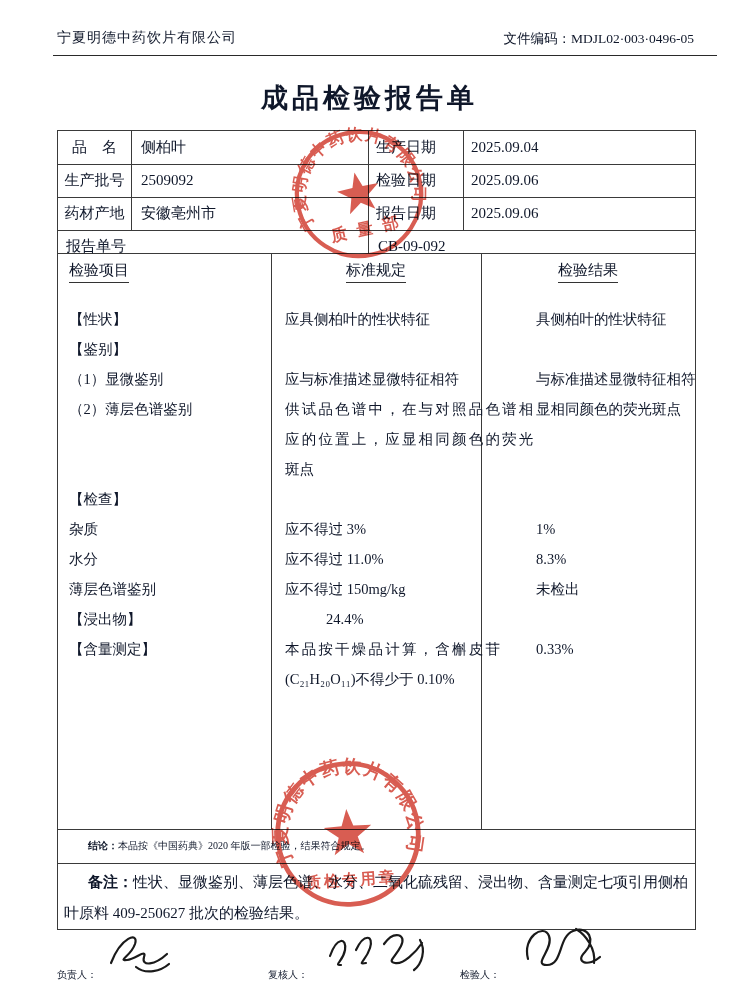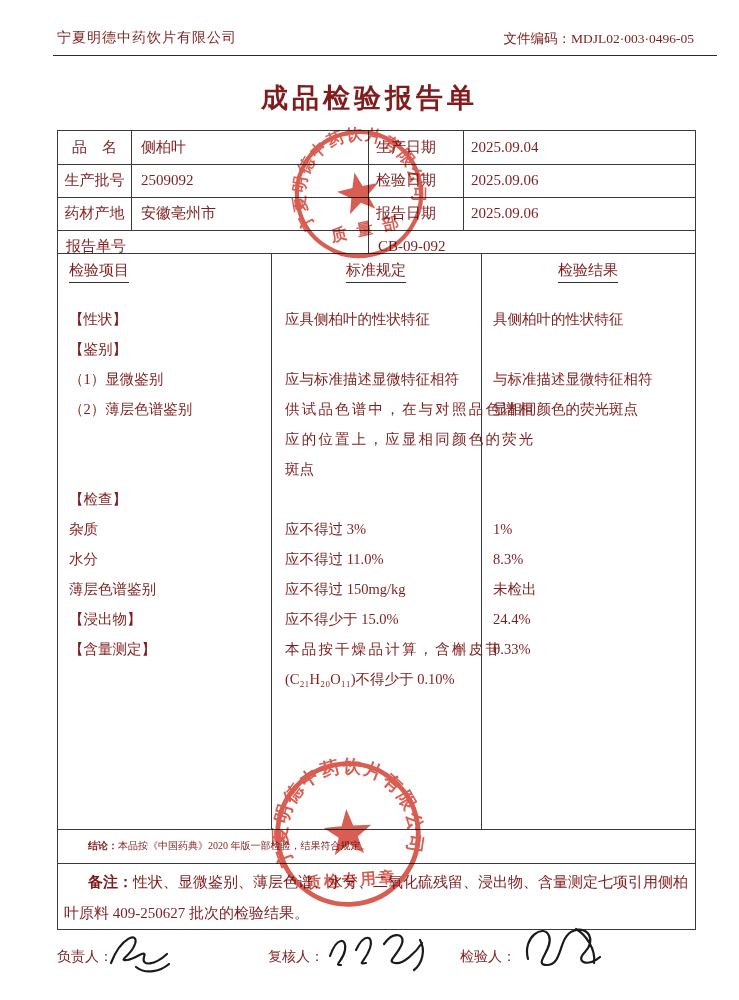--- a/index.html
+++ b/index.html
@@ -1,17 +1,17 @@
 <!DOCTYPE html>
 <html><head>
 <meta charset="utf-8">
 <style>
   html,body{margin:0;padding:0;background:#ffffff;}
   .page{position:relative;width:739px;height:1000px;background:#fff;overflow:hidden;
-        font-family:"Liberation Serif","DejaVu Serif",serif;color:#7f1d1d;}
+        font-family:"Liberation Serif","DejaVu Serif",serif;color:#0f172a;}
   
   .hdr-company{position:absolute;left:57px;top:29px;font-size:14px;letter-spacing:1px;}
   .hdr-code{position:absolute;right:45px;top:30px;font-size:13.5px;}
   .hdr-rule{position:absolute;left:53px;right:22px;top:55px;height:1px;background:#2a2a2a;}
   .title{position:absolute;left:0;right:0;top:80px;text-align:center;
          font-family:"Liberation Sans","DejaVu Sans",sans-serif;font-weight:bold;
          font-size:27px;letter-spacing:4px;}
   
   .tbl{position:absolute;left:57px;top:130px;width:637px;height:798px;border:1px solid #3a3a3a;}
   .ln{position:absolute;background:#3a3a3a;}
@@ -24,32 +24,32 @@
   .colhead{position:absolute;top:130px;height:26px;font-size:15px;}
   .colhead .u{display:inline-block;border-bottom:1px solid #333;padding-bottom:2px;}
   
   .rows{position:absolute;top:173px;left:0;width:637px;}
   .body-row{display:flex;align-items:stretch;}
   .bcell{flex:none;}
   .c1{width:213px;}.c2{width:210px;}.c3{width:214px;}
   .bline{height:30px;line-height:30px;white-space:nowrap;font-size:14.5px;}
   .c1 .bline{padding-left:11px;}
   .c2 .bline{padding-left:6px;margin-left:8px;}
-  .c3 .bline{padding-left:12px;}
+  .c3 .bline{padding-left:12px;margin-left:43px;}
   .spread{letter-spacing:2.2px;}
   
   .concl{position:absolute;top:698px;left:0;width:631px;height:34px;line-height:34px;
          font-size:10px;padding-left:30px;white-space:nowrap;}
   .remark{position:absolute;top:732px;left:0;width:631px;font-size:15px;}
   .rline{height:31px;line-height:31px;white-space:nowrap;}
   .rline.first{padding-left:30px;padding-top:4px;}
   .rline.second{padding-left:6px;}
   .blab{font-weight:bold;}
   
-  .sig-label{position:absolute;font-size:14px;top:948px;white-space:nowrap;}
+  .sig-label{position:absolute;font-size:10px;top:968px;white-space:nowrap;}
   .sig{position:absolute;}
   .sig path{fill:none;stroke:#1a1a1a;stroke-width:2.2;stroke-linecap:round;stroke-linejoin:round;}
   
   .stamp{position:absolute;opacity:.82;mix-blend-mode:multiply;}
   .stamp circle{fill:none;stroke:#d0392c;stroke-width:5;}
   .stamp text{fill:#d0392c;font-family:"Liberation Sans","DejaVu Sans",sans-serif;font-weight:bold;}
   .stamp polygon{fill:#d0392c;}
 </style>
 </head>
 <body>
@@ -178,23 +178,20 @@
           <div class="bcell c2">
             <div class="bline">应不得过 150mg/kg</div>
           </div>
           <div class="bcell c3">
             <div class="bline">未检出</div>
           </div>
         </div>
         <div class="body-row">
           <div class="bcell c1">
             <div class="bline">【浸出物】</div>
-          </div>
-          <div class="bcell c2">
-            <div class="bline">应不得少于 15.0%</div>
           </div>
           <div class="bcell c3">
             <div class="bline">24.4%</div>
           </div>
         </div>
         <div class="body-row">
           <div class="bcell c1">
             <div class="bline">【含量测定】</div>
           </div>
           <div class="bcell c2">

